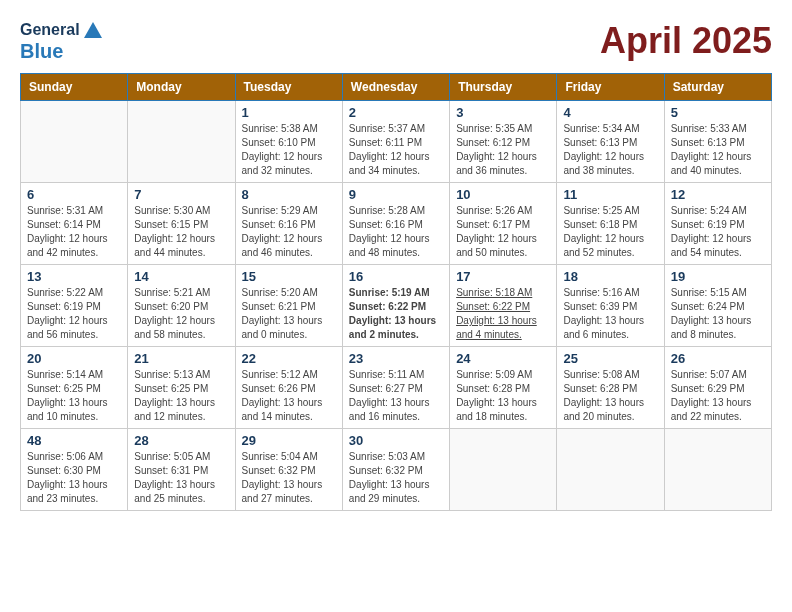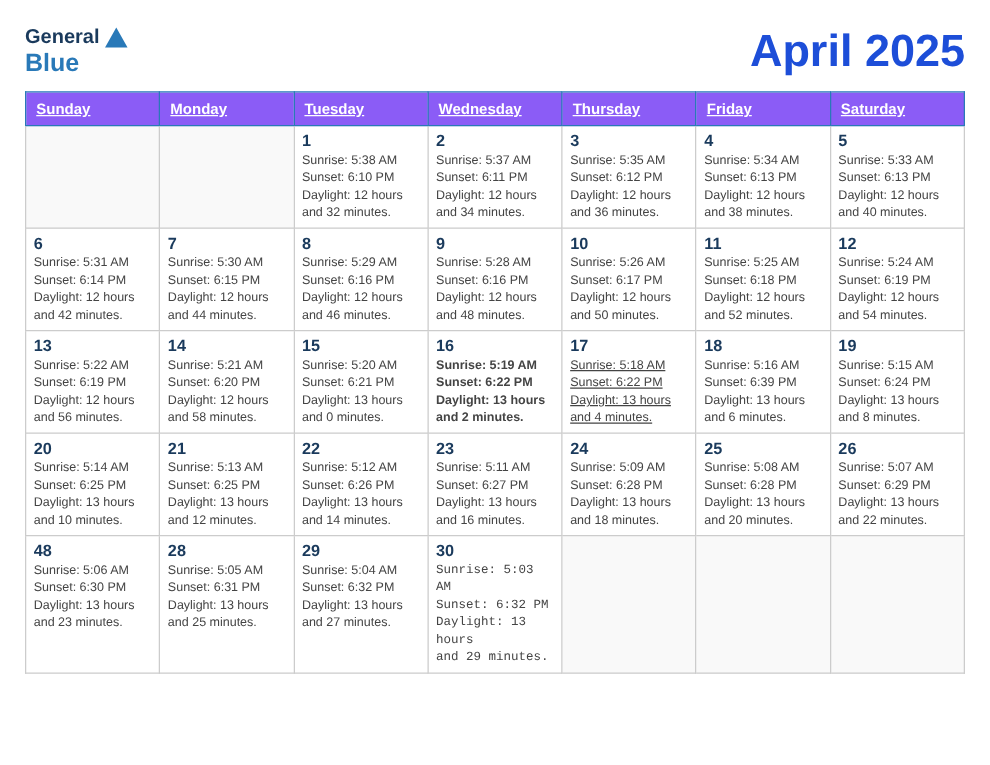--- a/index.html
+++ b/index.html
@@ -24,40 +24,39 @@
     .logo-row {
       display: flex;
       align-items: center;
     }
     .title-area {
       text-align: right;
     }
     .month-title {
       font-size: 36px;
       font-weight: bold;
-      color: #1d4ed8;
+      color: #7f1d1d;
     }
     .location-title {
       font-size: 16px;
       color: #333;
     }
     .calendar {
       width: 100%;
       border-collapse: collapse;
       font-size: 11px;
     }
     .calendar th {
-      background-color: #8b5cf6;
+      background-color: #a16207;
       color: #fff;
       text-align: left;
       padding: 6px 8px;
       font-size: 12px;
       font-weight: bold;
       border: 1px solid #2979b8;
-      text-decoration: underline;
     }
     .calendar td {
       border: 1px solid #ccc;
       vertical-align: top;
       padding: 4px 6px;
       width: calc(100% / 7);
       height: 80px;
       color: #333;
       background: #fff;
     }
@@ -322,21 +321,21 @@
         </td>
         <td>
           <span class="day-number">29</span>
           <div class="day-detail" style="white-space: pre-line;">Sunrise: 5:04 AM
 Sunset: 6:32 PM
 Daylight: 13 hours
 and 27 minutes.</div>
         </td>
         <td>
           <span class="day-number">30</span>
-          <div class="day-detail" style="white-space: pre-line; font-family: Liberation Mono, monospace;">Sunrise: 5:03 AM
+          <div class="day-detail" style="white-space: pre-line;">Sunrise: 5:03 AM
 Sunset: 6:32 PM
 Daylight: 13 hours
 and 29 minutes.</div>
         </td>
         <td class="empty"></td>
         <td class="empty"></td>
         <td class="empty"></td>
       </tr>
     </tbody>
 </table>

